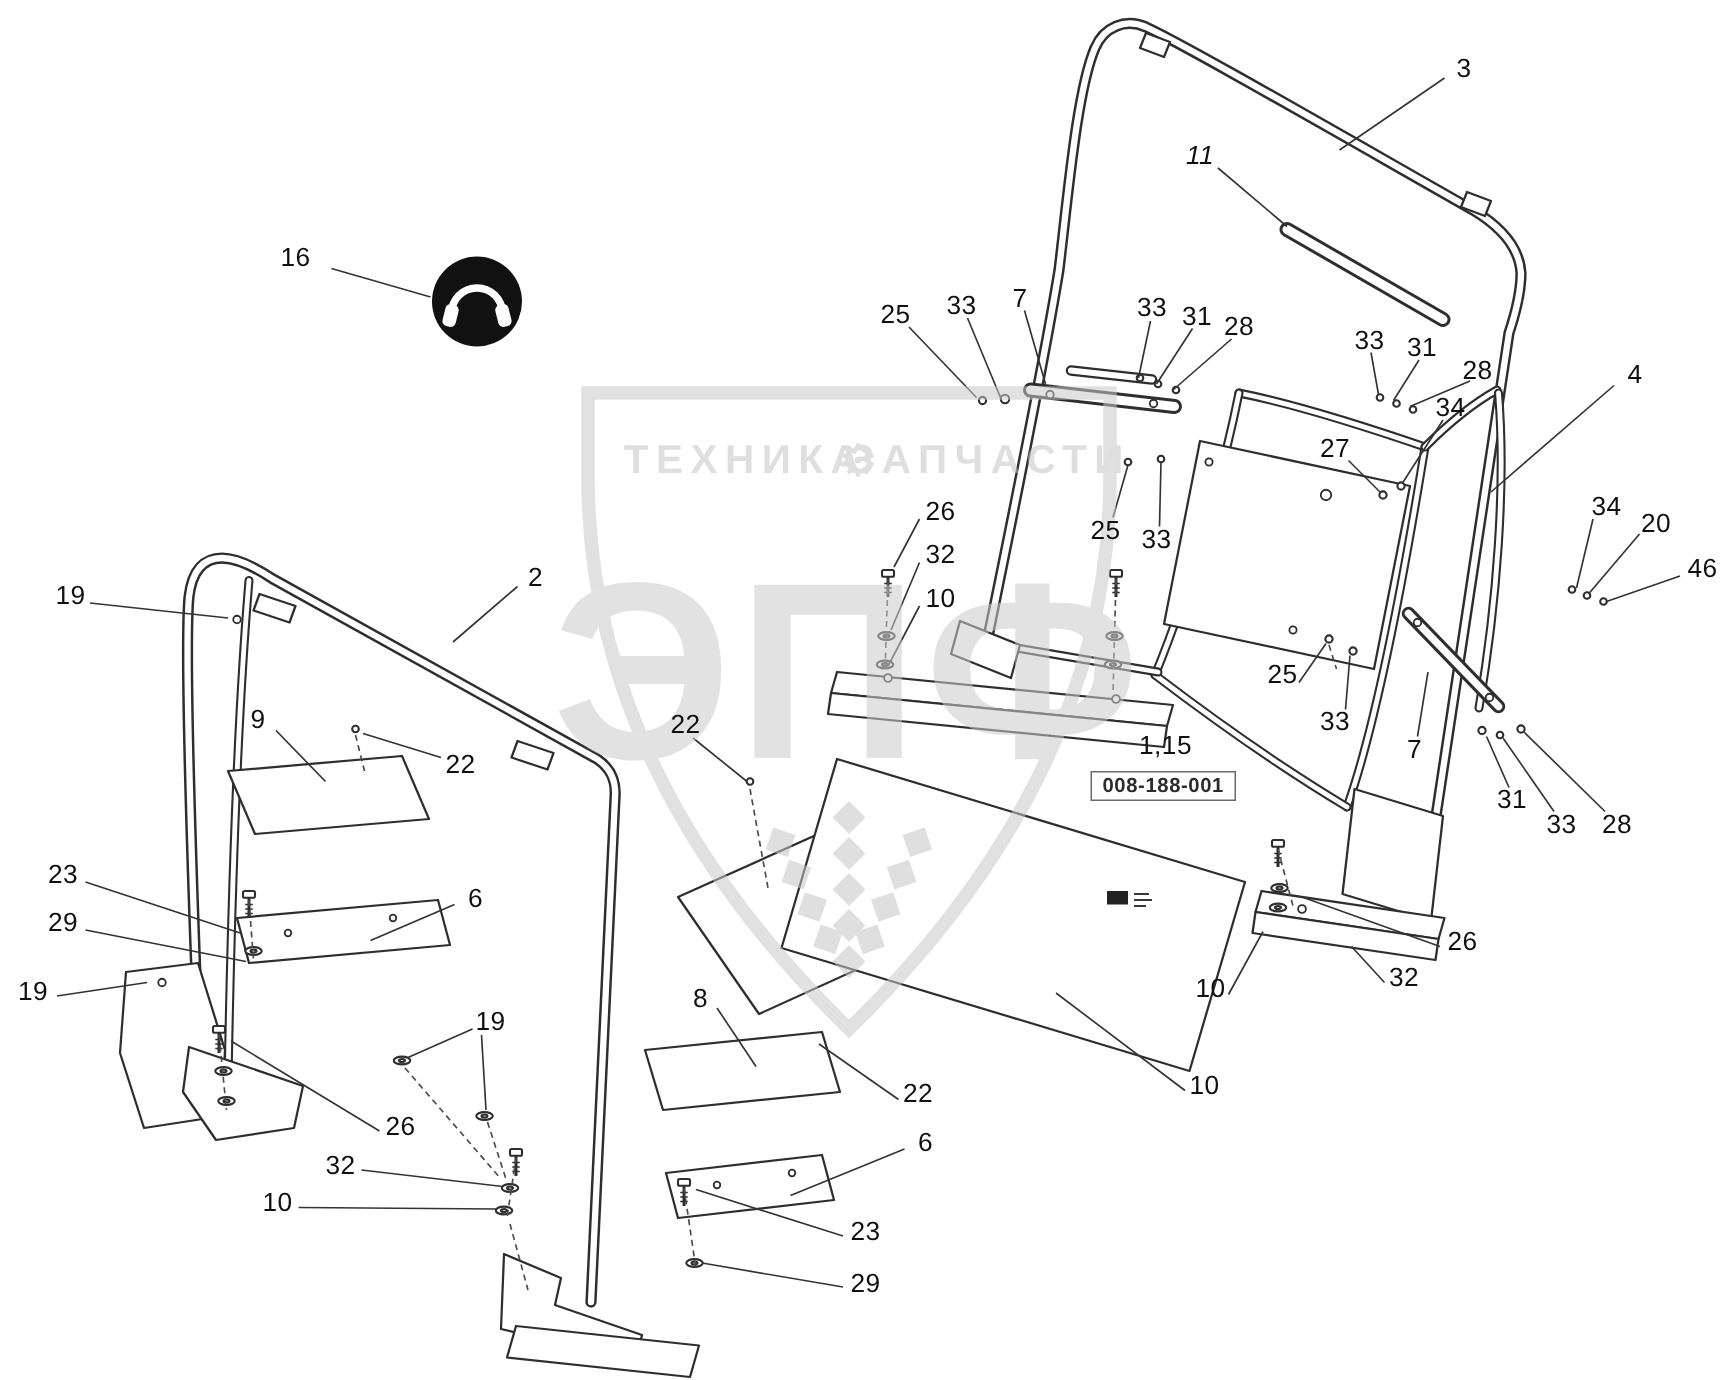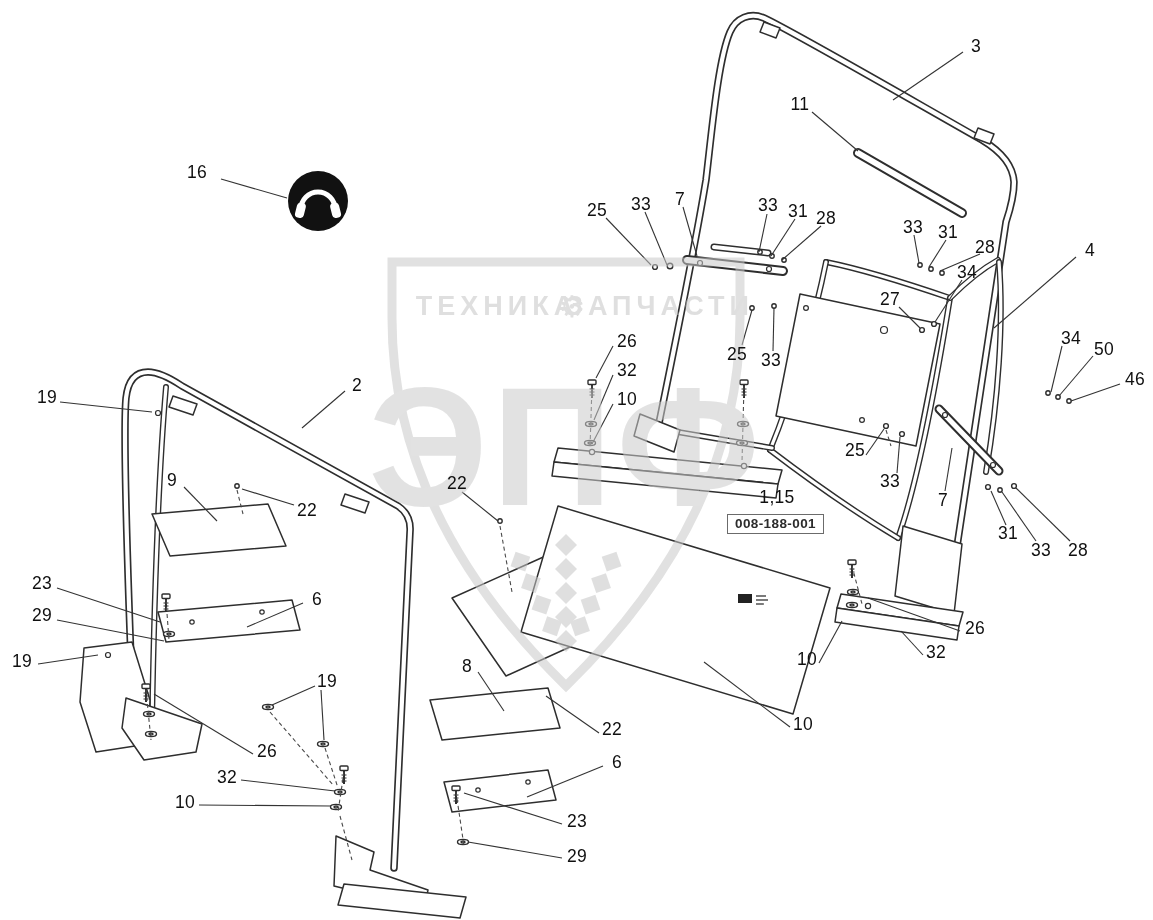--- a/index.html
+++ b/index.html
@@ -307,21 +307,21 @@
     <path d="M-17,8 A17,17 0 0 1 17,8" stroke="#fff" stroke-width="5" fill="none"></path>
     <rect x="-22" y="2" width="9" height="15" rx="3.5" fill="#fff" transform="rotate(14 -17 9)"></rect>
     <rect x="13" y="2" width="9" height="15" rx="3.5" fill="#fff" transform="rotate(-14 17 9)"></rect>
   </g>
 </svg>
 
 <div class="badge">008-188-001</div>
 
 <div id="callout-layer">
       <span class="callout" style="left: 976px; top: 46px;">3</span>
-      <span class="callout" style="left: 800px; top: 104px;">11</span>
+      <span class="callout" style="left: 800px; top: 104px; font-style: italic;">11</span>
       <span class="callout" style="left: 197px; top: 172px;">16</span>
       <span class="callout" style="left: 597px; top: 210px;">25</span>
       <span class="callout" style="left: 641px; top: 204px;">33</span>
       <span class="callout" style="left: 680px; top: 199px;">7</span>
       <span class="callout" style="left: 768px; top: 205px;">33</span>
       <span class="callout" style="left: 798px; top: 211px;">31</span>
       <span class="callout" style="left: 826px; top: 218px;">28</span>
       <span class="callout" style="left: 913px; top: 227px;">33</span>
       <span class="callout" style="left: 948px; top: 232px;">31</span>
       <span class="callout" style="left: 985px; top: 247px;">28</span>
@@ -329,21 +329,21 @@
       <span class="callout" style="left: 1090px; top: 250px;">4</span>
       <span class="callout" style="left: 890px; top: 299px;">27</span>
       <span class="callout" style="left: 627px; top: 341px;">26</span>
       <span class="callout" style="left: 627px; top: 370px;">32</span>
       <span class="callout" style="left: 627px; top: 399px;">10</span>
       <span class="callout" style="left: 737px; top: 354px;">25</span>
       <span class="callout" style="left: 771px; top: 360px;">33</span>
       <span class="callout" style="left: 357px; top: 385px;">2</span>
       <span class="callout" style="left: 47px; top: 397px;">19</span>
       <span class="callout" style="left: 1071px; top: 338px;">34</span>
-      <span class="callout" style="left: 1104px; top: 349px;">50</span>
+      <span class="callout" style="left: 1104px; top: 349px;">20</span>
       <span class="callout" style="left: 1135px; top: 379px;">46</span>
       <span class="callout" style="left: 855px; top: 450px;">25</span>
       <span class="callout" style="left: 890px; top: 481px;">33</span>
       <span class="callout" style="left: 943px; top: 500px;">7</span>
       <span class="callout" style="left: 172px; top: 480px;">9</span>
       <span class="callout" style="left: 307px; top: 510px;">22</span>
       <span class="callout" style="left: 457px; top: 483px;">22</span>
       <span class="callout" style="left: 745px; top: 497px; margin-left: 32px;">1,15</span>
       <span class="callout" style="left: 1008px; top: 533px;">31</span>
       <span class="callout" style="left: 1041px; top: 550px;">33</span>

